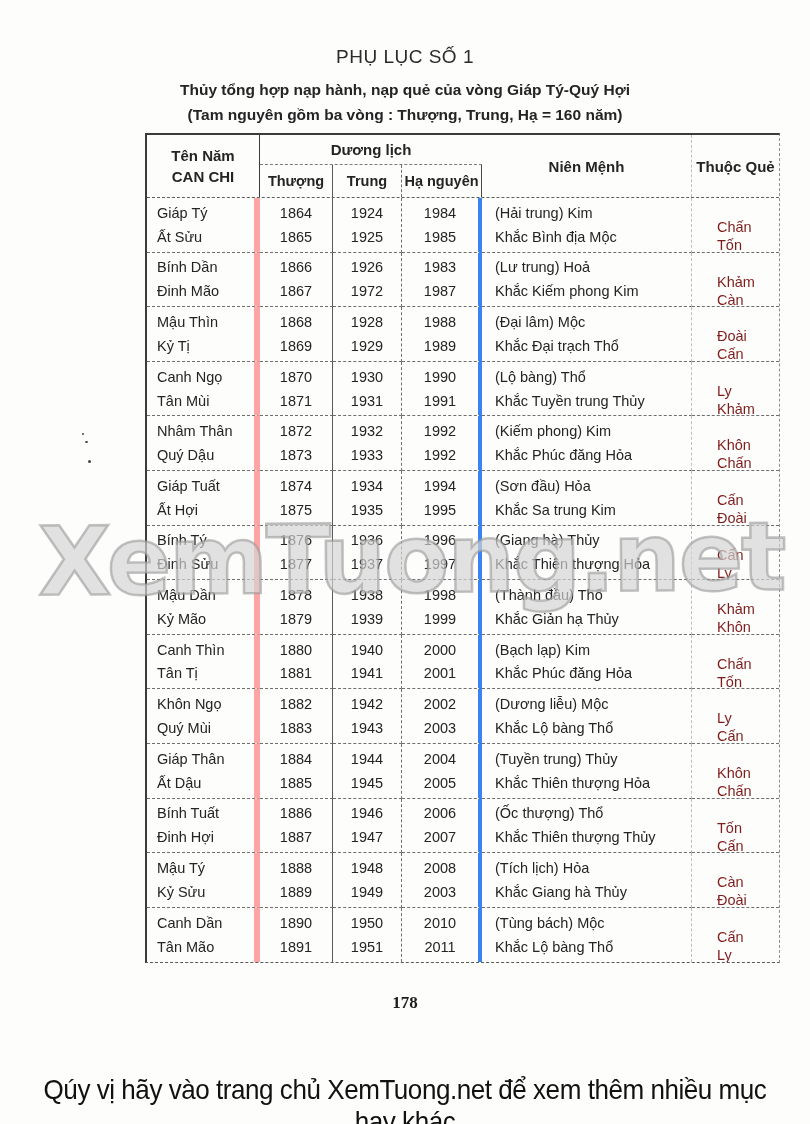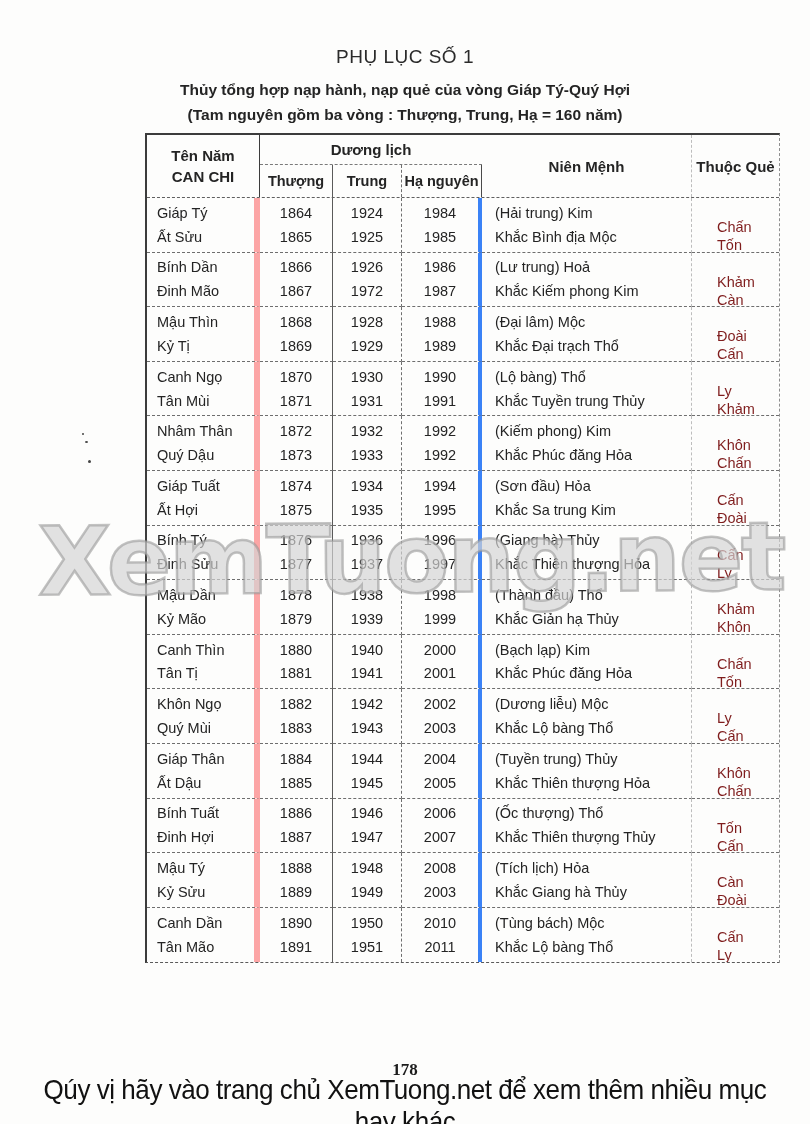--- a/index.html
+++ b/index.html
@@ -68,21 +68,21 @@
     font-family:"DejaVu Sans",sans-serif;font-weight:bold;
     font-size:95px;line-height:122px;letter-spacing:-2px;white-space:nowrap;
     color:rgba(228,228,228,0.55);
     -webkit-text-stroke:2.5px rgba(148,148,148,0.55);
     text-shadow:0 0 1px rgba(150,150,150,0.3);
     transform:rotate(-0.4deg);
     pointer-events:none;z-index:5;
   }
   
   .page-number{
-    position:absolute;top:1060px;left:0;width:100%;text-align:center;
+    position:absolute;top:993px;left:0;width:100%;text-align:center;
     font-family:"Liberation Serif",serif;font-weight:bold;font-size:17px;color:#1c1c1c;
   }
   .footer-line{
     position:absolute;top:1074px;left:0;width:100%;text-align:center;
     font-size:28px;font-weight:500;color:#111;
     transform:scaleX(0.93);transform-origin:center;
     letter-spacing:-0.5px;
   }
   
   .speck{position:absolute;background:#444;border-radius:50%;}
@@ -142,21 +142,21 @@
       </div>
   <div class="cell c-thuong">
         <span class="l1">1866</span>
         <span class="l2">1867</span>
       </div>
   <div class="cell c-trung">
         <span class="l1">1926</span>
         <span class="l2">1972</span>
       </div>
   <div class="cell c-ha">
-        <span class="l1">1986</span>
+        <span class="l1">1983</span>
         <span class="l2">1987</span>
       </div>
   <div class="cell c-nienmenh">
         <span class="l1">(Lư trung) Hoả</span>
         <span class="l2">Khắc Kiếm phong Kim</span>
       </div>
   <div class="cell c-thuocque">
         <span class="l1">Khảm</span>
         <span class="l2">Càn</span>
       </div>

